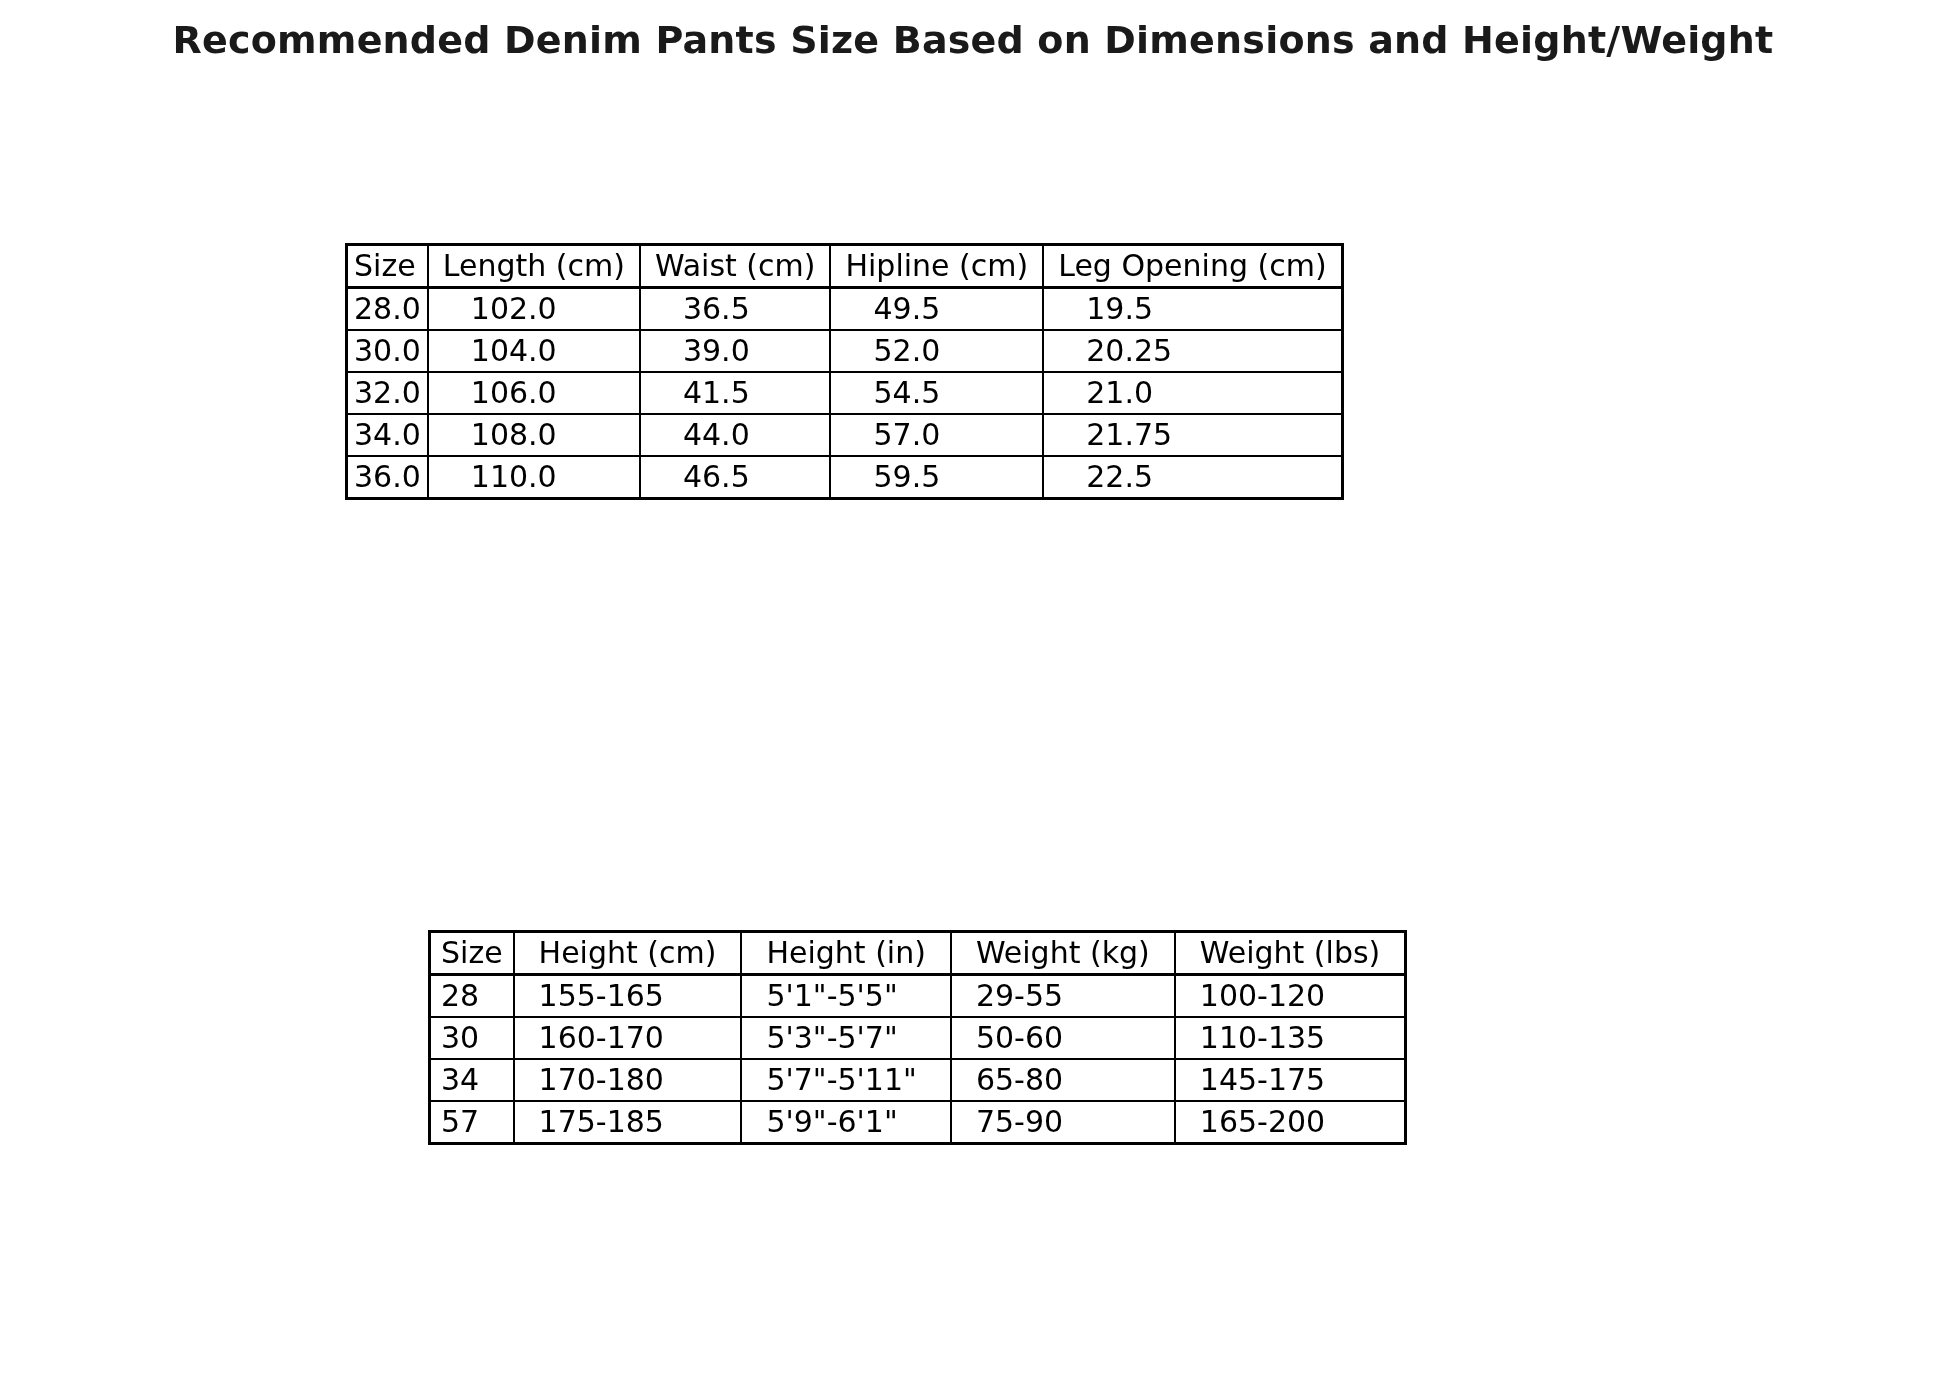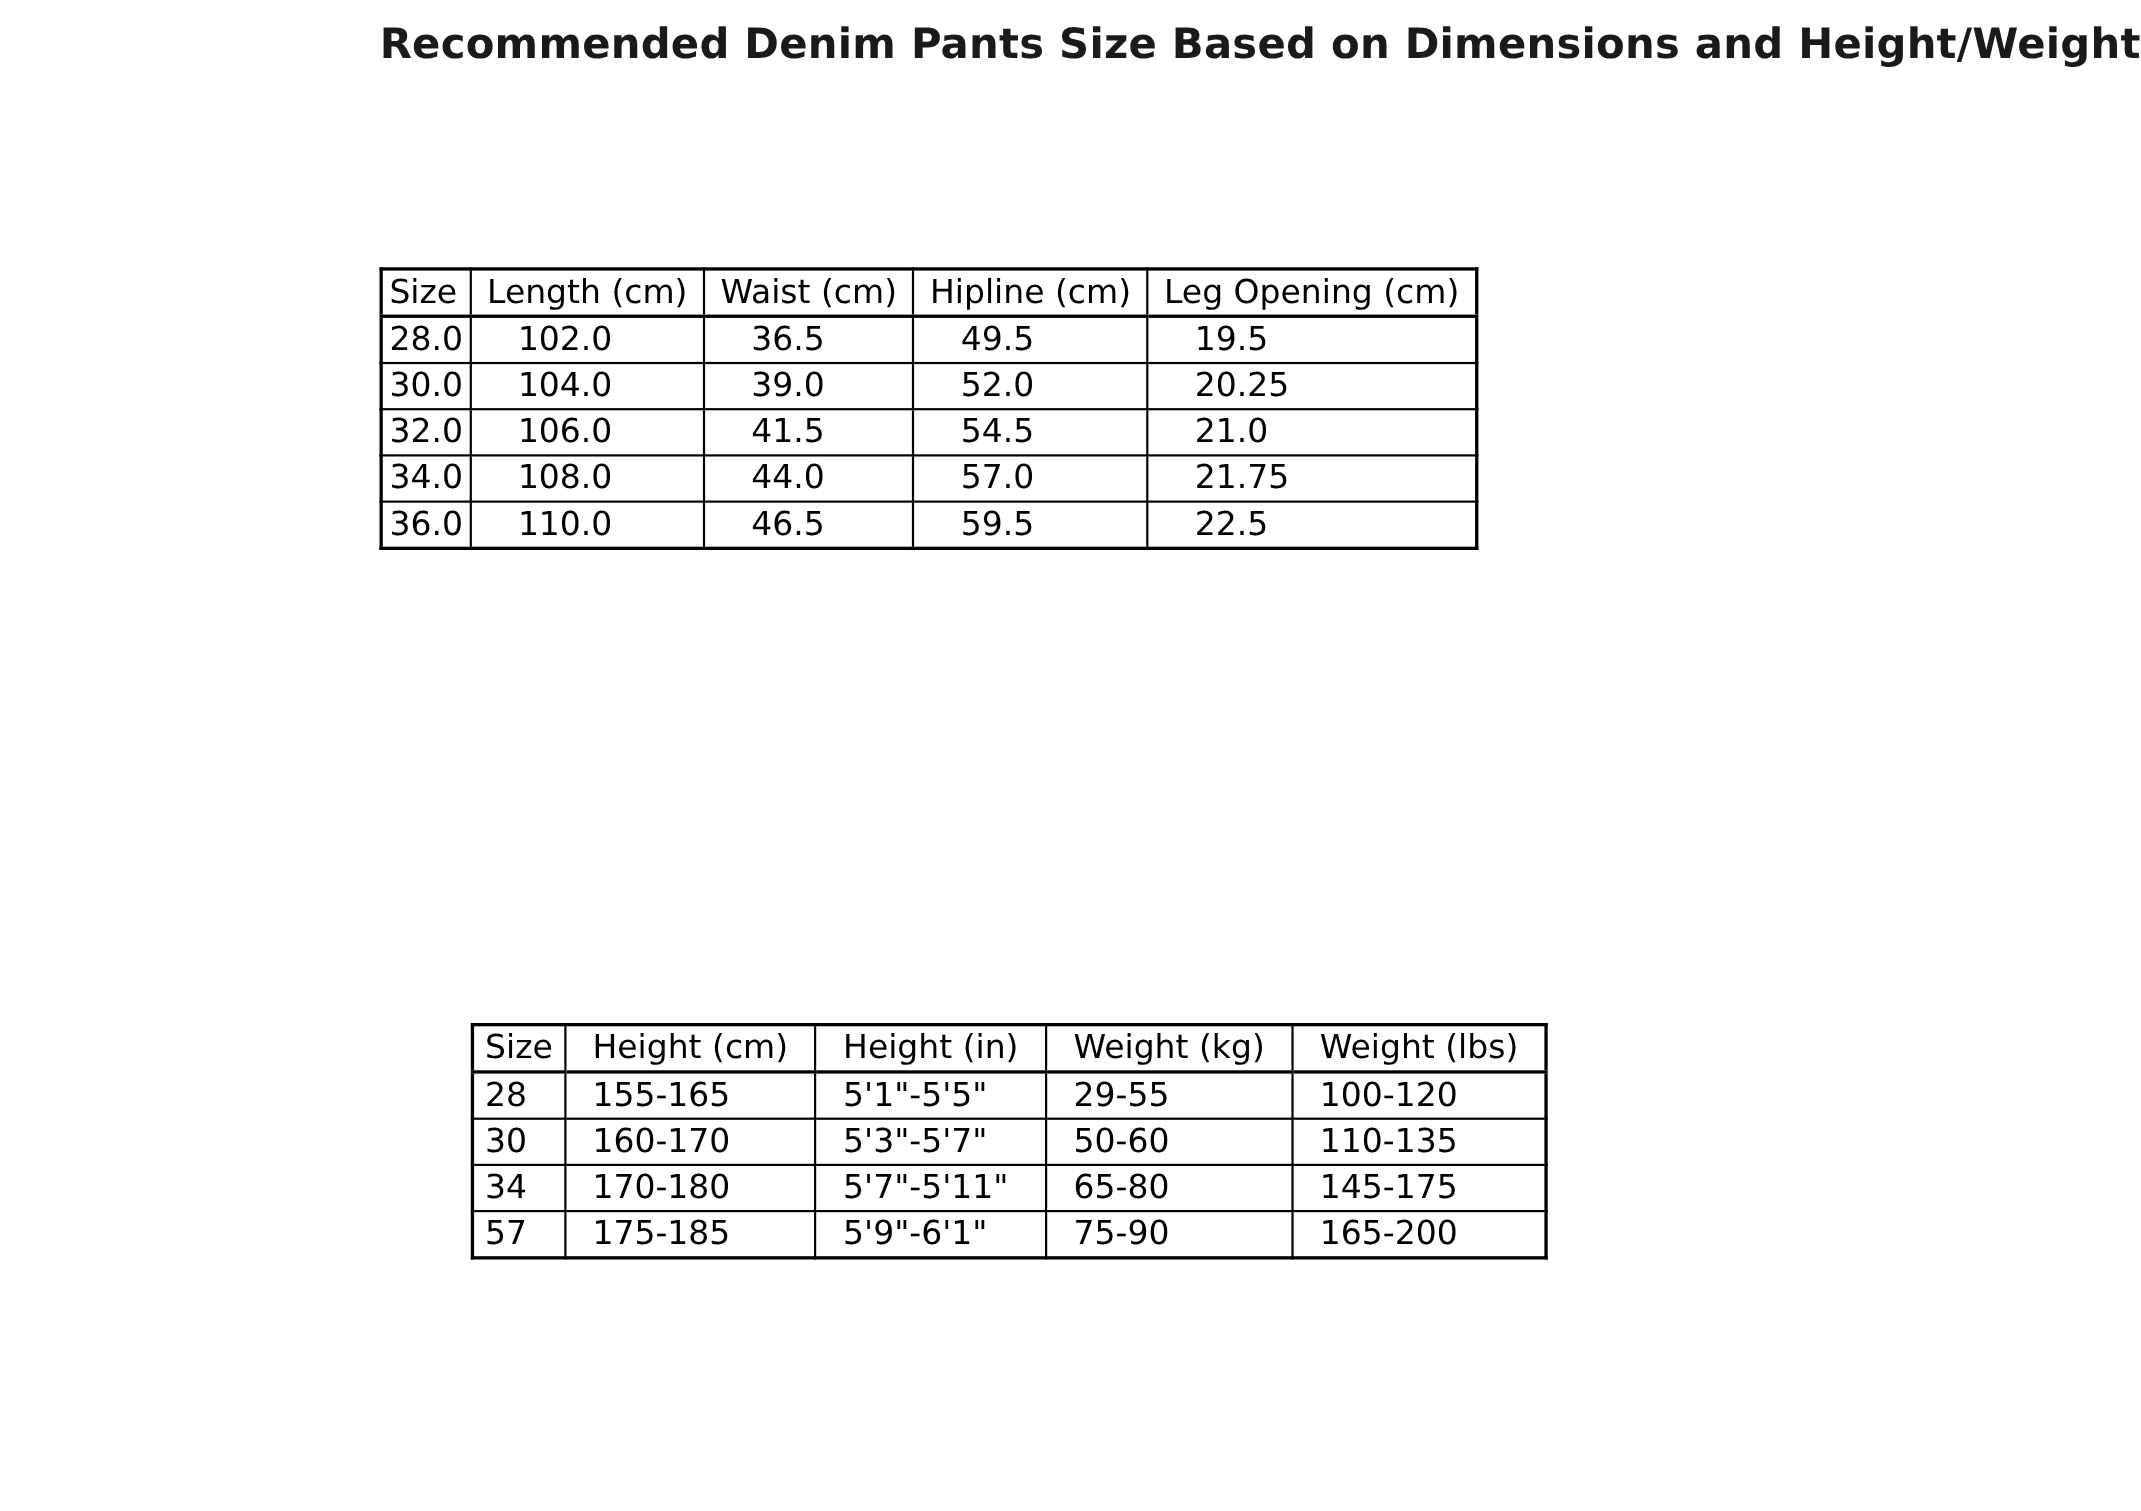--- a/index.html
+++ b/index.html
@@ -13,21 +13,21 @@
     position: relative;
     font-family: "DejaVu Sans", sans-serif;
     color: #000000;
     overflow: hidden;
   }
   .page-title {
     position: absolute;
     left: 0;
     top: 18px;
     width: 1946px;
-    text-align: right;
+    text-align: center;
     font-size: 38px;
     font-weight: bold;
     letter-spacing: 0.2px;
     color: #1a1a1a;
   }
   .table-wrap {
     position: absolute;
   }
   #table-dimensions-wrap {
     left: 345px;

